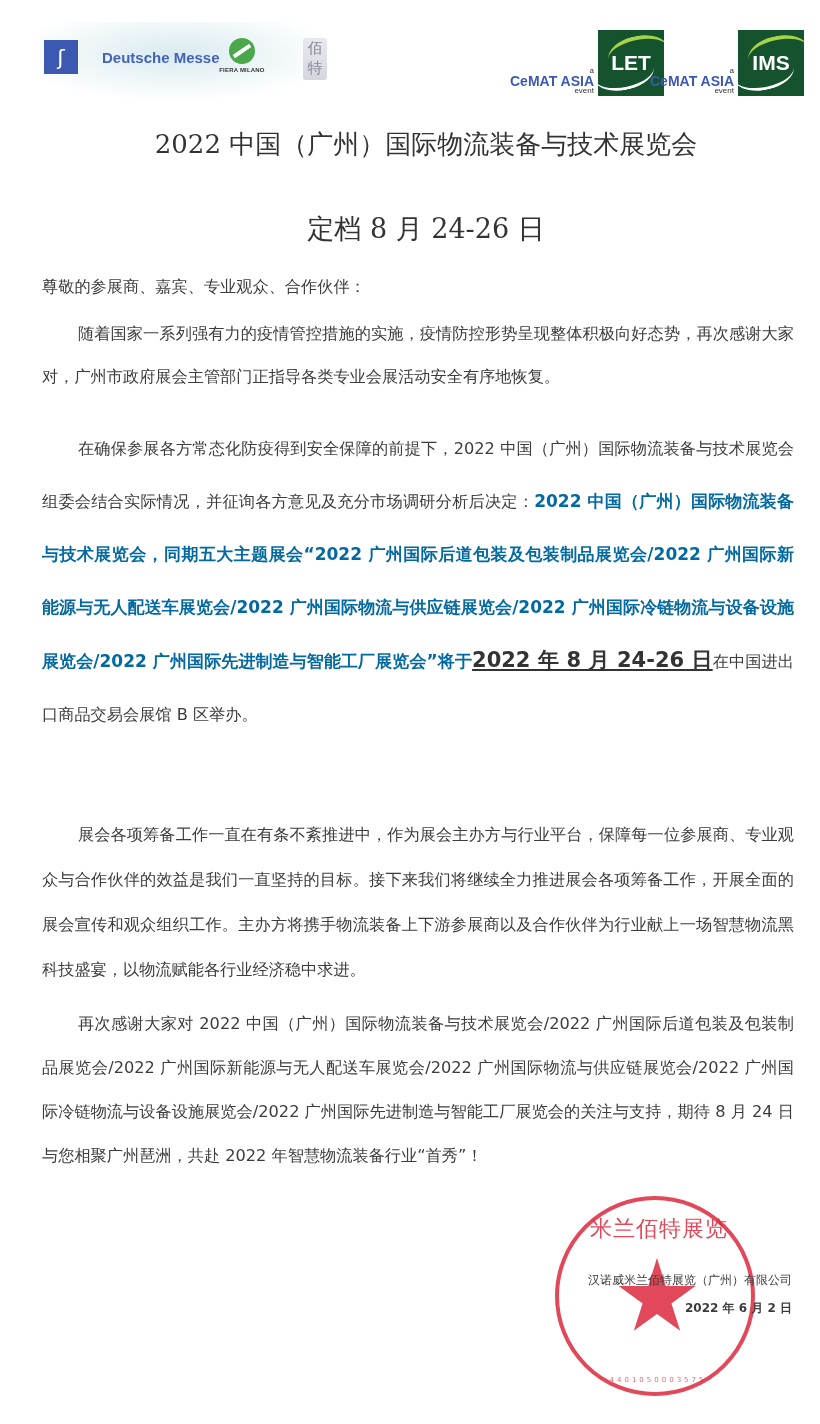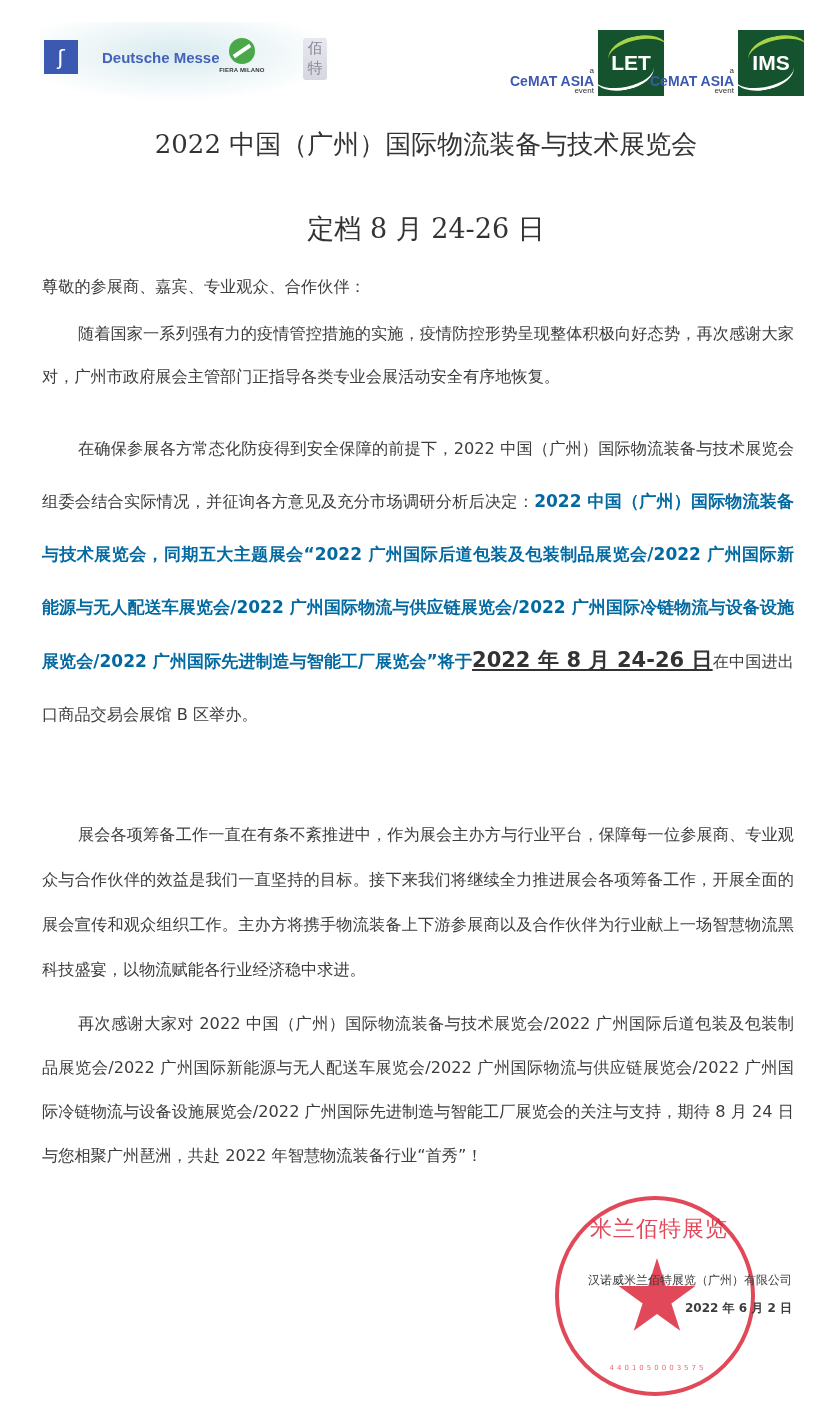--- a/index.html
+++ b/index.html
@@ -95,21 +95,21 @@
   .seal-star {
     position: absolute; left: 58px; top: 58px; width: 80px; height: 80px;
     background: rgba(220, 40, 60, 0.85);
     clip-path: polygon(50% 0%, 61% 35%, 98% 35%, 68% 57%, 79% 91%, 50% 70%, 21% 91%, 32% 57%, 2% 35%, 39% 35%);
   }
   .seal-text {
     position: absolute; left: 30px; top: 14px; width: 140px; text-align: center;
     color: rgba(220, 40, 60, 0.85); font-size: 22px; letter-spacing: 1px;
   }
   .seal-code {
-    position: absolute; left: 24px; bottom: 20px; width: 150px; text-align: center;
+    position: absolute; left: 24px; bottom: 8px; width: 150px; text-align: center;
     color: rgba(220, 40, 60, 0.7); font-size: 7px; letter-spacing: 3px;
   }
 </style>
 </head>
 <body>
 
 <div class="page">
 
   <div class="logo-band"></div>
 

